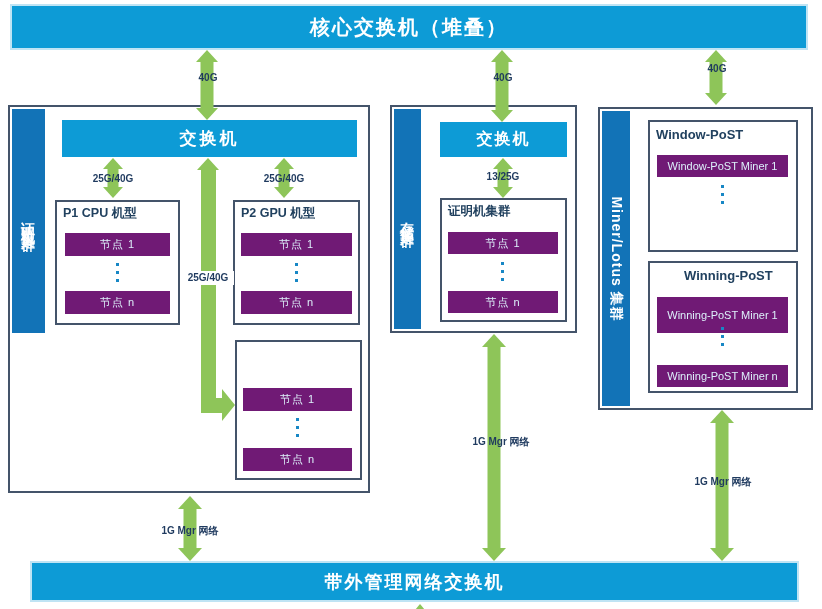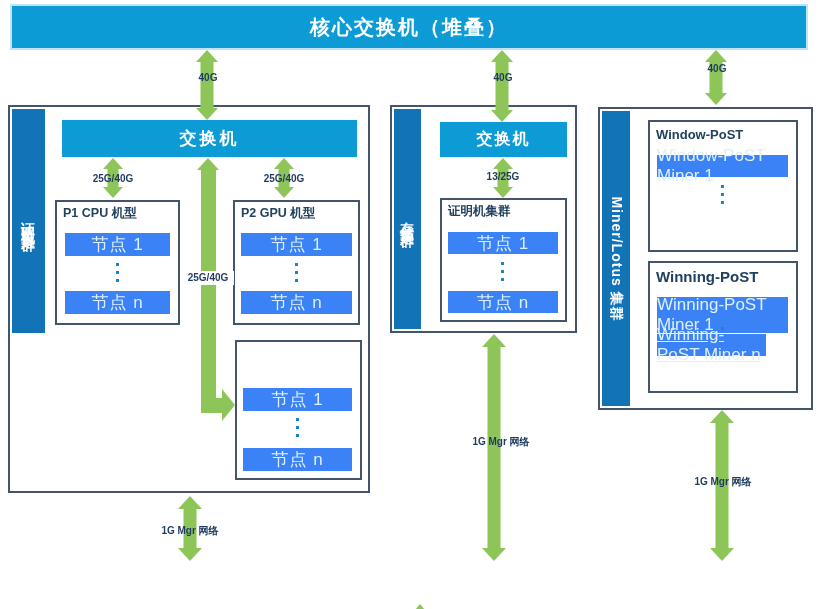--- a/index.html
+++ b/index.html
@@ -16,22 +16,22 @@
   
   .cluster{position:absolute;border:2px solid #44546a;background:#ffffff;box-sizing:border-box;z-index:1;}
   
   .strip{position:absolute;background:#1273b7;color:#ffffff;display:flex;align-items:center;justify-content:center;z-index:2;}
   .vtext{writing-mode:vertical-rl;text-orientation:upright;font-size:14px;font-weight:bold;letter-spacing:4px;line-height:1;}
   .rtext{white-space:nowrap;font-size:14px;font-weight:bold;letter-spacing:1px;transform:rotate(90deg);}
   
   .machine-box{position:absolute;border:2px solid #44546a;background:#ffffff;box-sizing:border-box;z-index:2;}
   .box-title{position:absolute;color:#21415f;font-weight:bold;font-size:12.5px;line-height:1.25;z-index:3;}
   .node-bar{
-    position:absolute;background:#3b82f6;color:#ddf0fa;display:flex;align-items:center;
-    justify-content:center;font-size:17px;z-index:3;letter-spacing:1px;
+    position:absolute;background:#701a75;color:#ddf0fa;display:flex;align-items:center;
+    justify-content:center;font-size:11px;z-index:3;letter-spacing:1px;
   }
   .node-bar.latin{letter-spacing:0;}
   .dots{position:absolute;display:flex;flex-direction:column;gap:5px;align-items:center;z-index:3;}
   .dots i{width:3px;height:3px;background:#1787c5;display:block;}
   
   .arrow-v{position:absolute;z-index:5;}
   .arrow-v .shaft{position:absolute;left:50%;transform:translateX(-50%);background:#8ec559;}
   .arrow-v .head{position:absolute;left:50%;transform:translateX(-50%);width:0;height:0;}
   .arrow-v.w22 .shaft{width:13px;top:10px;bottom:10px;}
   .arrow-v.w22 .head.up{top:0;border-left:11px solid transparent;border-right:11px solid transparent;border-bottom:12px solid #8ec559;}
@@ -56,20 +56,23 @@
 </style>
 </head>
 <body>
 
 <div id="canvas">
 
   <div class="bar-blue" style="left:10px;top:4px;width:798px;height:46px;font-size:20px;letter-spacing:2px;">
     <span>核心交换机（堆叠）</span>
   </div>
 
+  <div class="bar-blue" style="left:30px;top:561px;width:769px;height:41px;font-size:18px;letter-spacing:2px;">
+    <span>带外管理网络交换机</span>
+  </div>
   <div class="mini-head" style="left:410px;top:604px;"></div>
 
   <div class="arrow-v w22" style="left:196px;top:50px;width:22px;height:70px;">
     <div class="head up"></div>
       <div class="shaft"></div>
       <div class="head down"></div>
   </div>
   <div class="link-label" style="left:186px;top:72px;width:44px;">40G</div>
 
   <div class="arrow-v w22" style="left:491px;top:50px;width:22px;height:72px;">
@@ -177,28 +180,28 @@
   <div class="machine-box" style="left:648px;top:120px;width:150px;height:132px;"></div>
   <div class="box-title" style="left:656px;top:127px;font-size:13px;">Window-PoST</div>
   <div class="node-bar latin" style="left:657px;top:155px;width:131px;height:22px;">Window-PoST Miner 1</div>
   <div class="dots" style="left:721px;top:185px;">
       <i></i>
       <i></i>
       <i></i>
     </div>
 
   <div class="machine-box" style="left:648px;top:261px;width:150px;height:132px;"></div>
-  <div class="box-title" style="left:656px;top:268px;font-size:15px;">Winning-PoST</div>
+  <div class="box-title" style="left:684px;top:268px;font-size:13px;">Winning-PoST</div>
   <div class="node-bar latin" style="left:657px;top:297px;width:131px;height:36px;">Winning-PoST Miner 1</div>
   <div class="dots" style="left:721px;top:327px;">
       <i></i>
       <i></i>
       <i></i>
     </div>
-  <div class="node-bar latin" style="left:657px;top:334px;width:109px;height:22px;text-decoration:underline;">Winning-PoST Miner n</div>
+  <div class="node-bar latin" style="left:657px;top:365px;width:131px;height:22px;">Winning-PoST Miner n</div>
 
   <div class="arrow-v w24" style="left:178px;top:496px;width:24px;height:65px;">
     <div class="head up"></div>
       <div class="shaft"></div>
       <div class="head down"></div>
   </div>
   <div class="link-label" style="left:140px;top:525px;width:100px;">1G Mgr 网络</div>
 
   <div class="arrow-v w24" style="left:482px;top:334px;width:24px;height:227px;">
     <div class="head up"></div>

